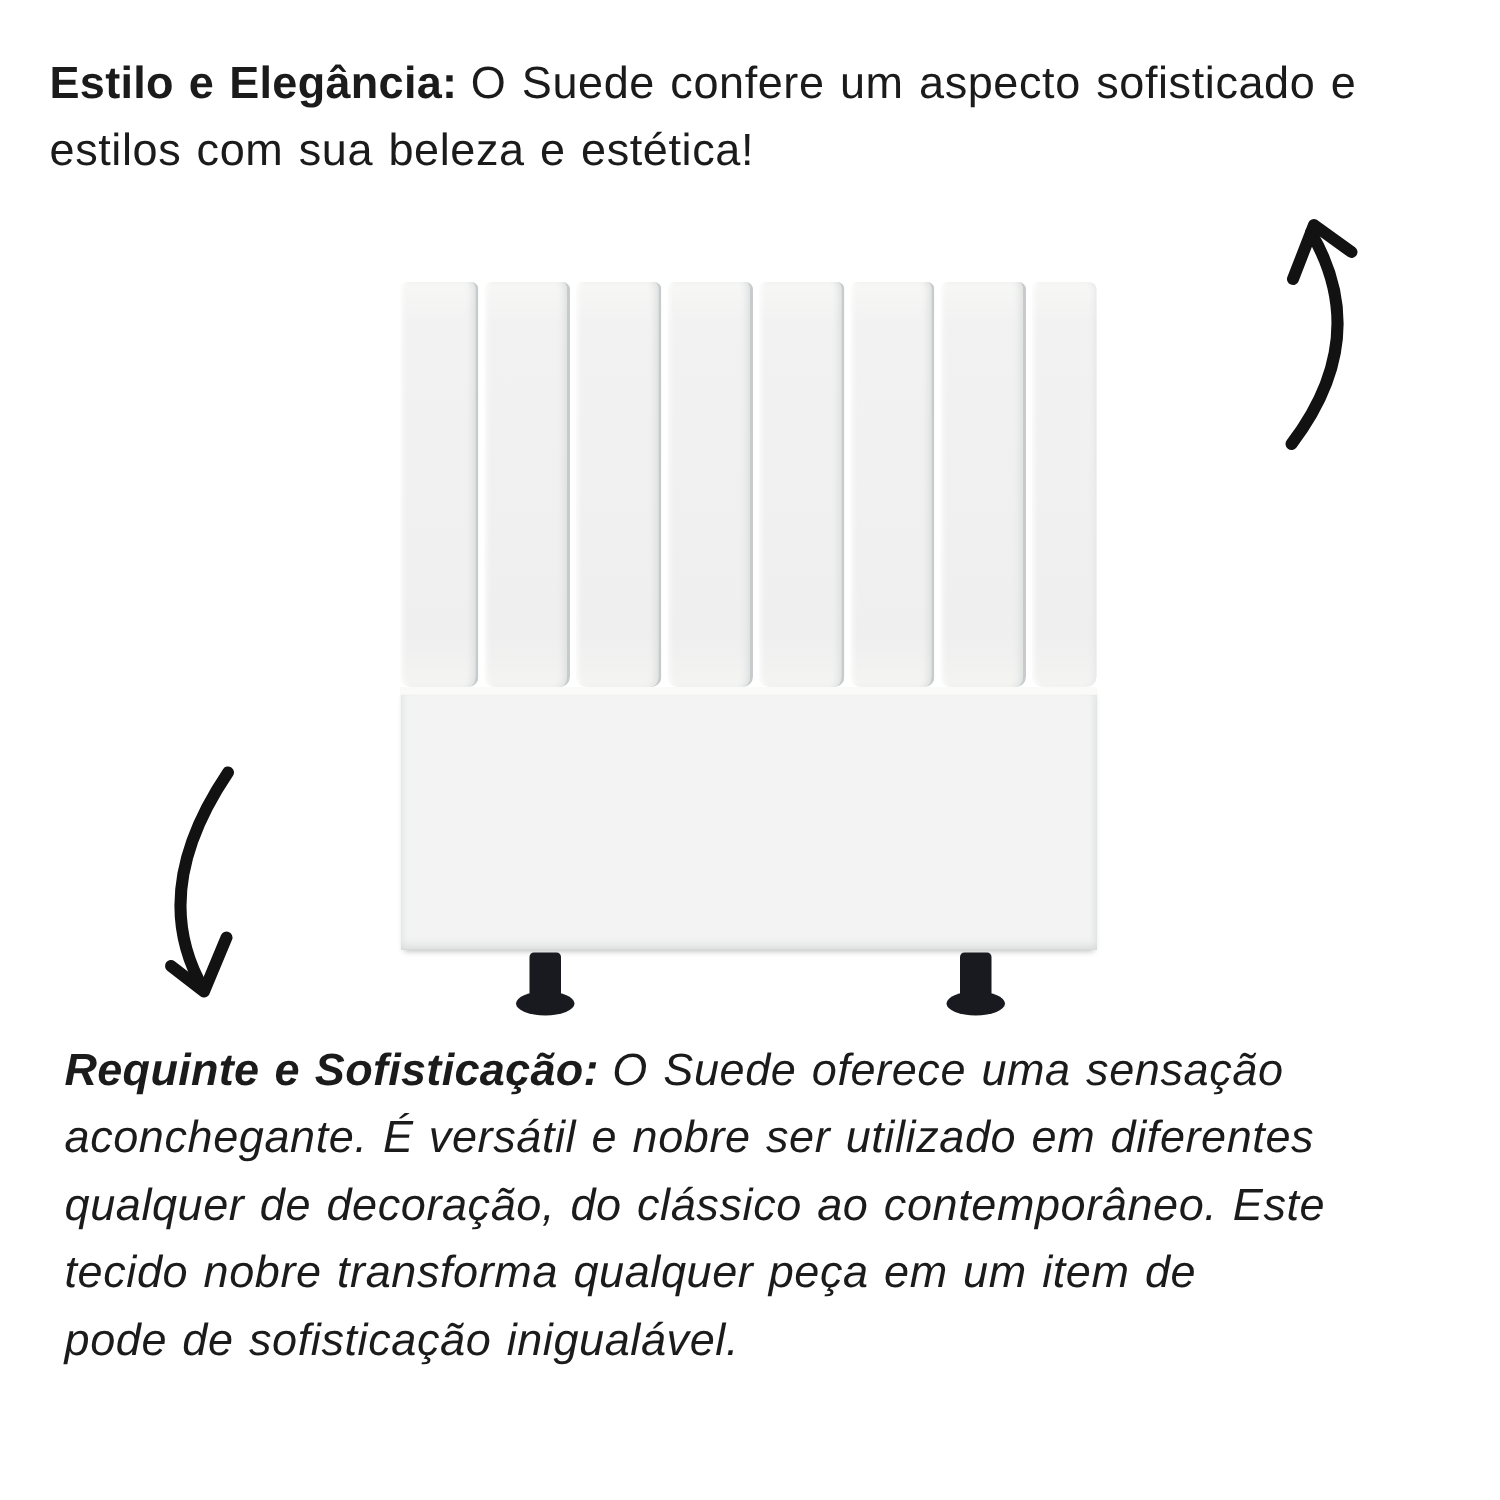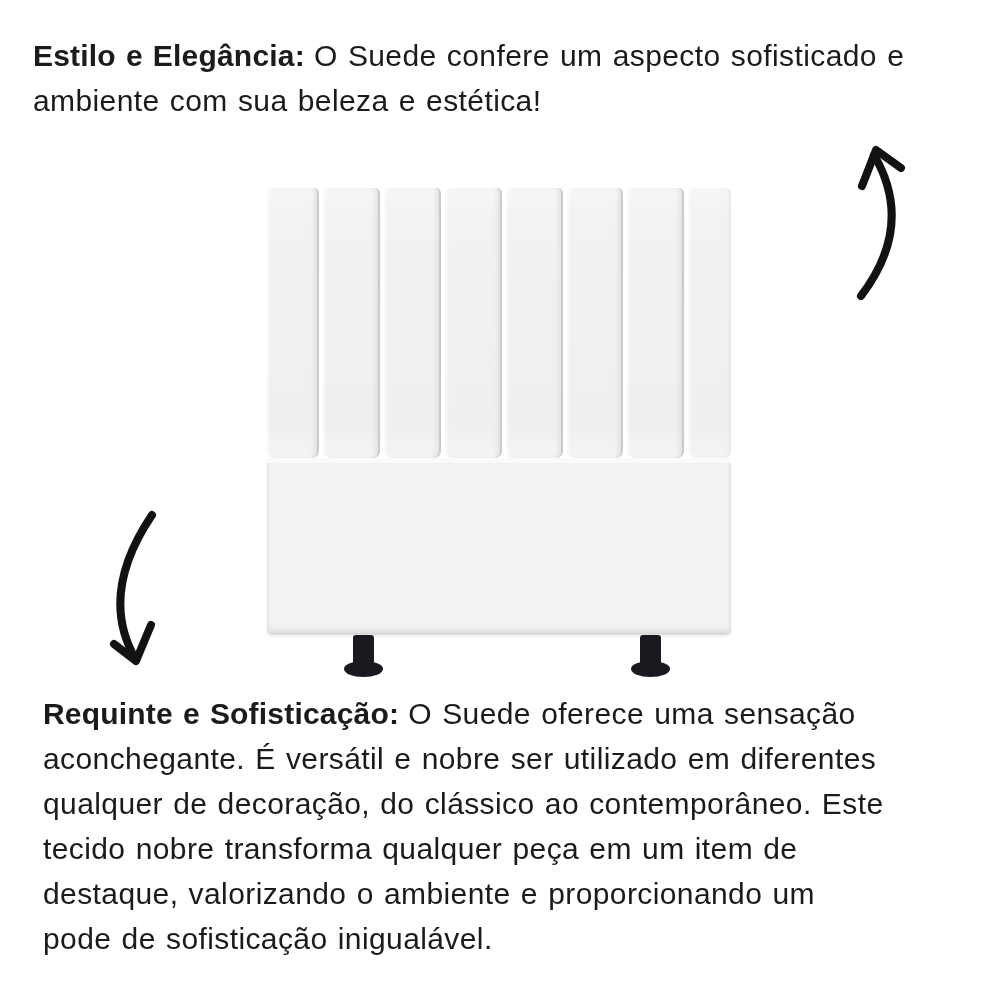--- a/index.html
+++ b/index.html
@@ -14,21 +14,21 @@
   body{background:#fff;font-family:"Liberation Sans","DejaVu Sans",sans-serif;}
   .canvas{
     position:relative;width:968px;height:1000px;background:var(--bg);overflow:hidden;
     color:var(--text);
   }
   
   .para{position:absolute;font-size:30px;line-height:45px;letter-spacing:.4px;word-spacing:1.5px;}
   .para .line{white-space:nowrap;}
   .para .lead{font-weight:700;margin-right:9px;letter-spacing:.2px;}
   .para-top{left:33px;top:33px;}
-  .para-bottom{left:43px;top:691px;}
+  .para-bottom{left:43px;top:691px;font-style:italic;}
   
   .headboard{position:absolute;left:267px;top:188px;width:464px;height:500px;}
   .panel-row{display:flex;height:270px;width:100%;}
   .panel{
     flex:1;
     margin-right:4px;
     border-right:2px solid var(--groove);
     border-radius:5px 5px 7px 7px;
     background:linear-gradient(180deg,#f7f7f6 0%,#f1f2f1 10%,#eeefee 88%,#f4f4f3 100%);
     box-shadow:inset -4px 0 5px -2px #dddfdf, inset 3px 0 4px -2px #ffffff;
@@ -60,21 +60,21 @@
     fill:none;stroke:var(--arrow);stroke-width:8;stroke-linecap:round;stroke-linejoin:round;
   }
 </style>
 </head>
 <body>
 
 <main class="canvas">
 
   <section class="para para-top">
     <div class="line"><span class="lead">Estilo e Elegância:</span><span>O Suede confere um aspecto sofisticado e</span></div>
-    <div class="line">ambiente com sua beleza e estética!</div>
+    <div class="line">estilos com sua beleza e estética!</div>
   </section>
 
   <figure class="headboard">
     <div class="panel-row">
         <div class="panel"></div>
         <div class="panel"></div>
         <div class="panel"></div>
         <div class="panel"></div>
         <div class="panel"></div>
         <div class="panel"></div>
@@ -94,17 +94,16 @@
   <svg class="arrow arrow-down" width="70" height="170" viewBox="0 0 70 170">
     <path d="M 57 10 Q 3 90 41 155"></path>
     <polyline points="19,139 41,156 56,120"></polyline>
   </svg>
 
   <section class="para para-bottom">
     <div class="line"><span class="lead">Requinte e Sofisticação:</span><span>O Suede oferece uma sensação</span></div>
     <div class="line">aconchegante. É versátil e nobre ser utilizado em diferentes</div>
     <div class="line">qualquer de decoração, do clássico ao contemporâneo. Este</div>
     <div class="line">tecido nobre transforma qualquer peça em um item de</div>
-    <div class="line">destaque, valorizando o ambiente e proporcionando um</div>
     <div class="line">pode de sofisticação inigualável.</div>
   </section>
 
 </main>
 
 </body></html>

